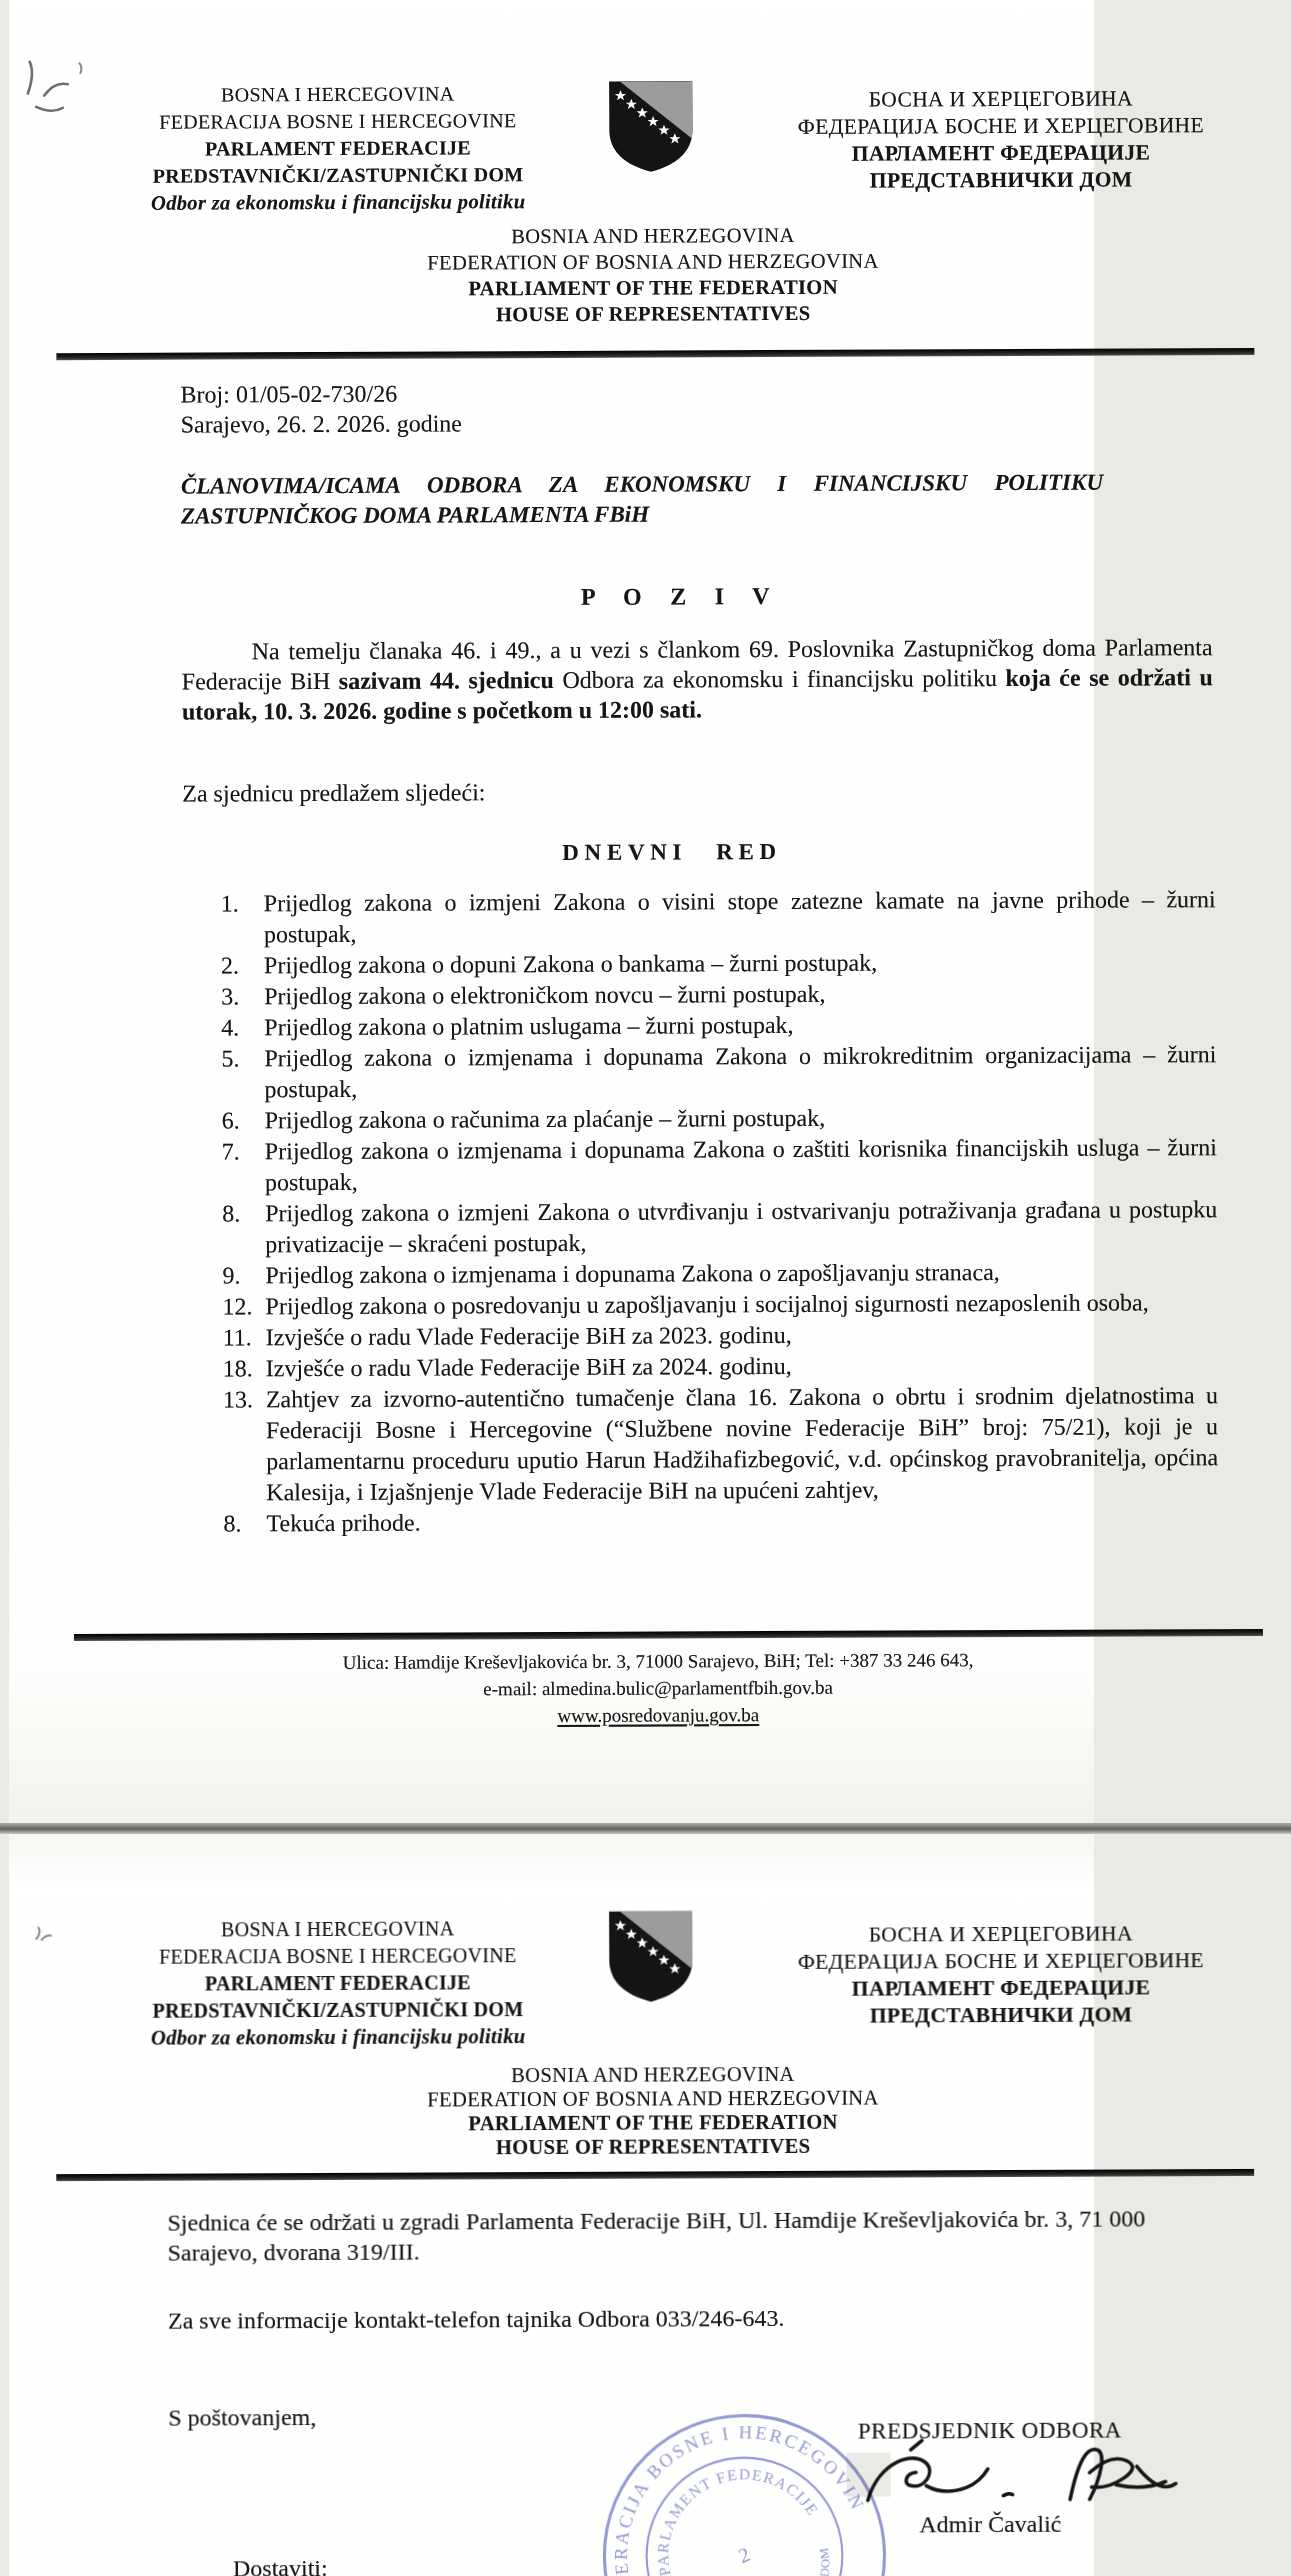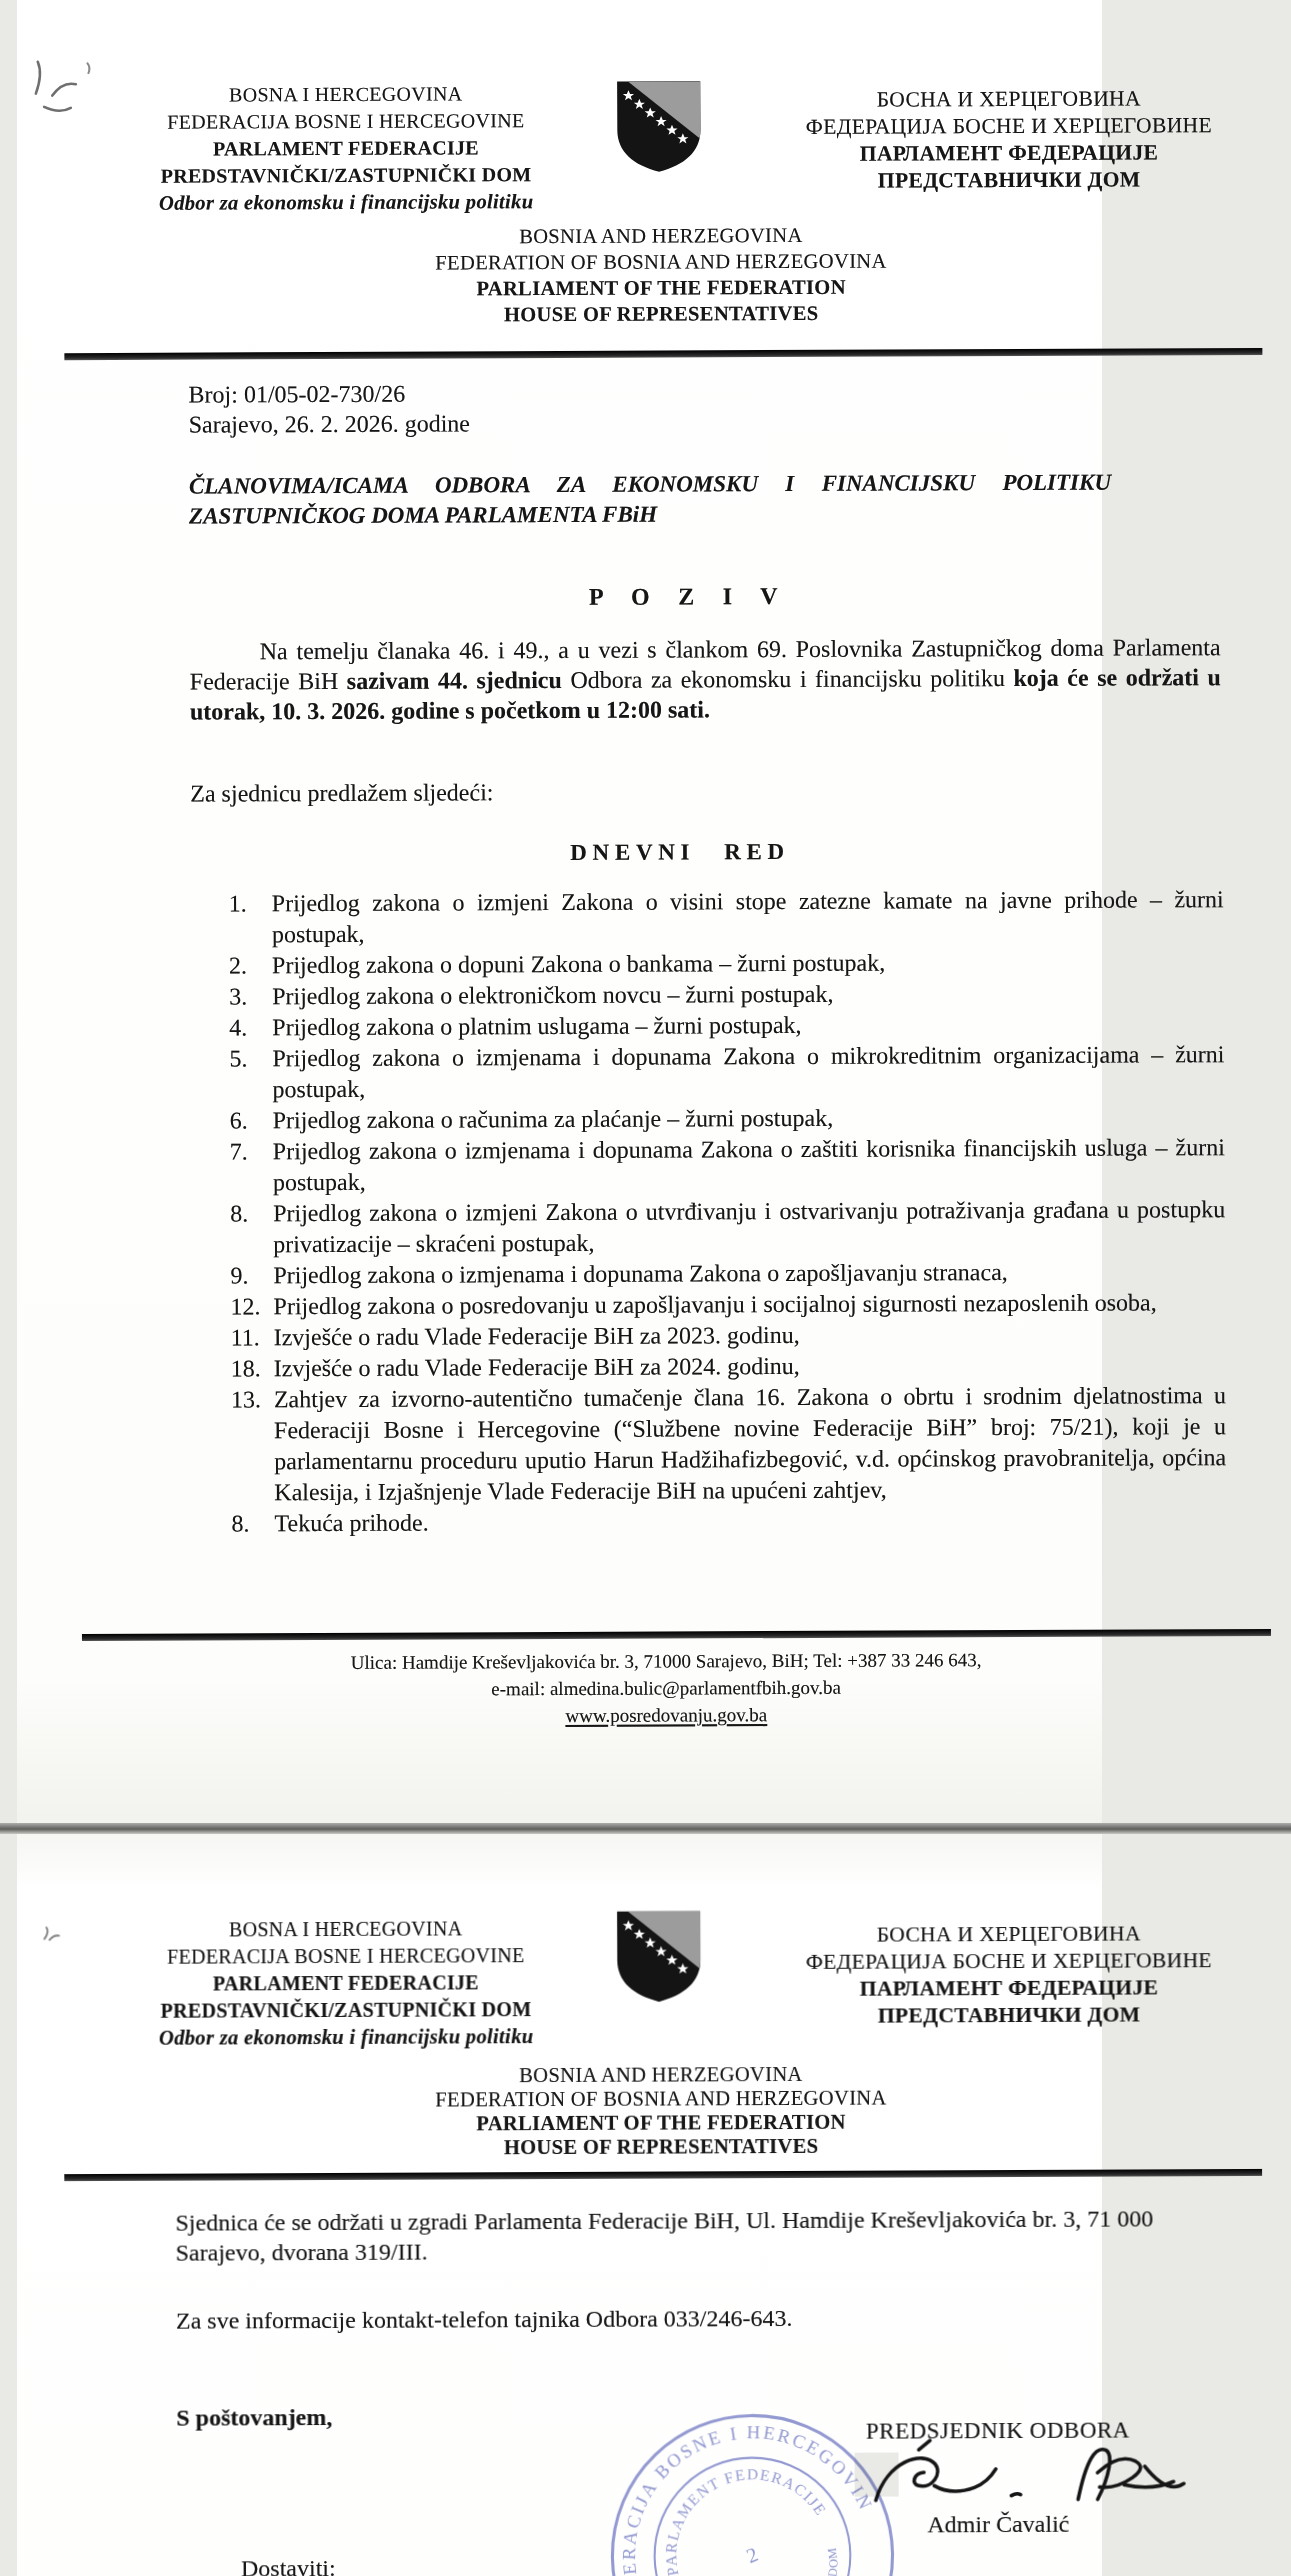--- a/index.html
+++ b/index.html
@@ -3,21 +3,21 @@
 <meta charset="utf-8">
 <style>
   html,body{margin:0;padding:0;}
   body{
     width:1291px;height:3661px;position:relative;overflow:hidden;
     background:#e9e9e5;
     font-family:"Liberation Serif","DejaVu Serif",serif;
     color:#1a1a1a;
     -webkit-font-smoothing:antialiased;
   }
-  .page{position:absolute;left:17px;width:1085px;background:linear-gradient(#ffffff 0%,#fdfdfb 92%,#f2f2ee 100%);}
+  .page{position:absolute;left:9px;width:1085px;background:linear-gradient(#ffffff 0%,#fdfdfb 92%,#f2f2ee 100%);}
   #page1{top:0;height:1823px;}
   #page2{top:1834px;height:1827px;background:linear-gradient(#f6f6f3 0%,#ffffff 3%,#fdfdfb 100%);}
   .page-break{position:absolute;left:0;top:1823px;width:1291px;height:11.3px;
     background:linear-gradient(#adadab 0%,#5f5f5d 55%,#c9c9c5 100%);}
   .tilt{position:absolute;left:0;top:0;width:100%;height:100%;transform:rotate(-0.25deg);transform-origin:50% 40%;}
   .abs{position:absolute;}
   .ctr{text-align:center;}
   .b{font-weight:bold;}
   .bi{font-weight:bold;font-style:italic;}
   .ink{color:#161616;text-shadow:0 0 0.5px rgba(20,20,20,.4);}
@@ -197,21 +197,21 @@
       <div class="b">PARLIAMENT OF THE FEDERATION</div>
       <div class="b">HOUSE OF REPRESENTATIVES</div>
     </div>
 
     <div class="abs rule" style="left:49px;top:338px;width:1198px;"></div>
 
     <p class="abs ink" style="left:160px;top:372px;width:1041px;margin:0;font-size:24px;line-height:30px;text-align:left;">Sjednica će se održati u zgradi Parlamenta Federacije BiH, Ul. Hamdije Kreševljakovića br. 3, 71 000 Sarajevo, dvorana 319/III.</p>
 
     <div class="abs body-line ink" style="left:160px;top:470px;">Za sve informacije kontakt-telefon tajnika Odbora 033/246-643.</div>
 
-    <div class="abs body-line ink" style="left:160px;top:567px;font-weight:bold;">S poštovanjem,</div>
+    <div class="abs body-line ink" style="left:160px;top:567px;">S poštovanjem,</div>
 
     <div class="abs" style="left:838px;top:620px;width:44px;height:44px;background:#e9e9e6;"></div>
 
     <div class="abs sig-title ctr ink" style="left:801px;top:586px;width:361px;">PREDSJEDNIK ODBORA</div>
 
     <svg class="abs" style="left:840px;top:602px;" width="335" height="95" viewBox="0 0 650 185">
       <g stroke="#161616" stroke-width="7" fill="none" stroke-linecap="round" stroke-linejoin="round">
         <path d="M36,128 C58,52 128,30 152,58 C166,76 146,106 120,100 C104,96 110,76 130,74"></path>
         <path d="M150,100 q34,20 78,4 q26,-10 42,-36"></path>
         <path d="M120,30 l22,-18"></path>

